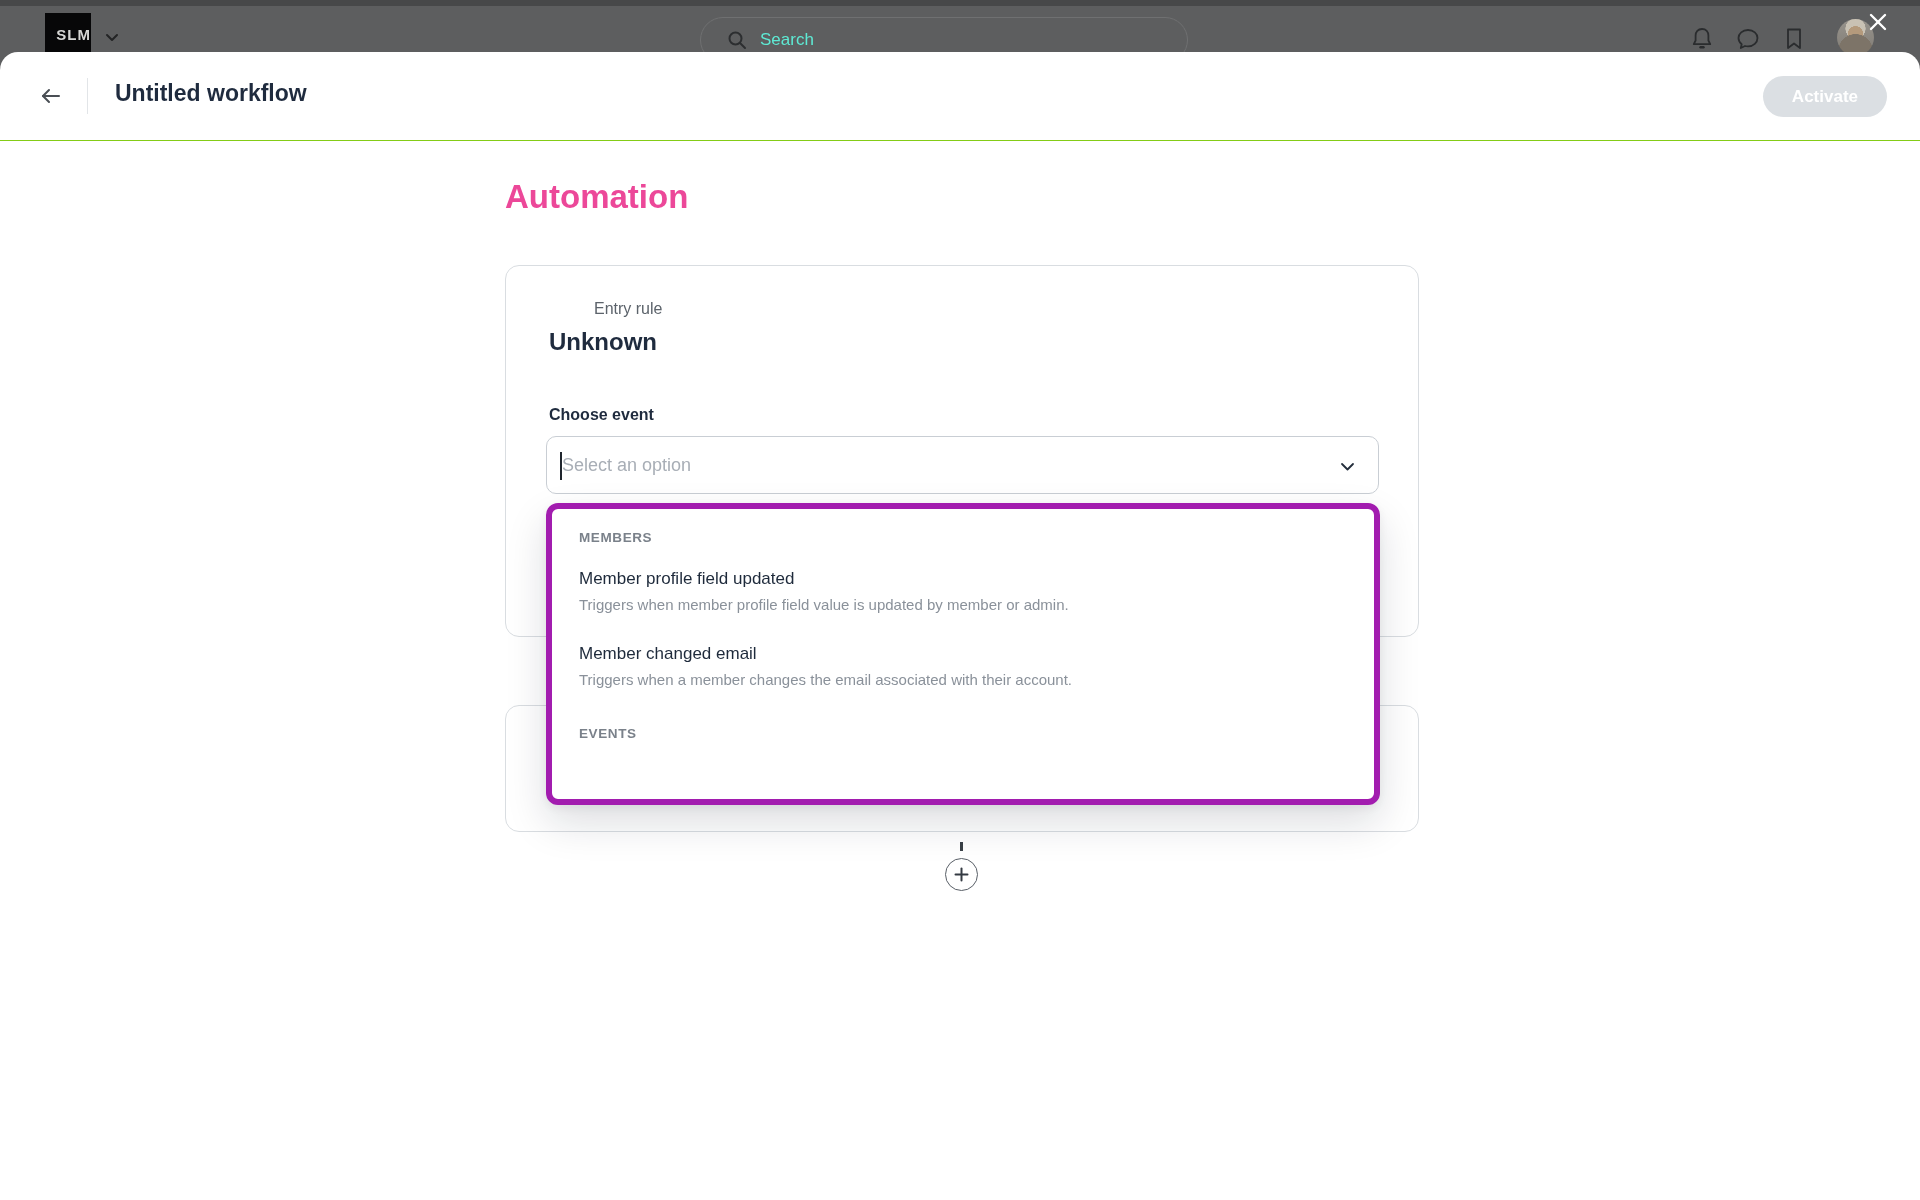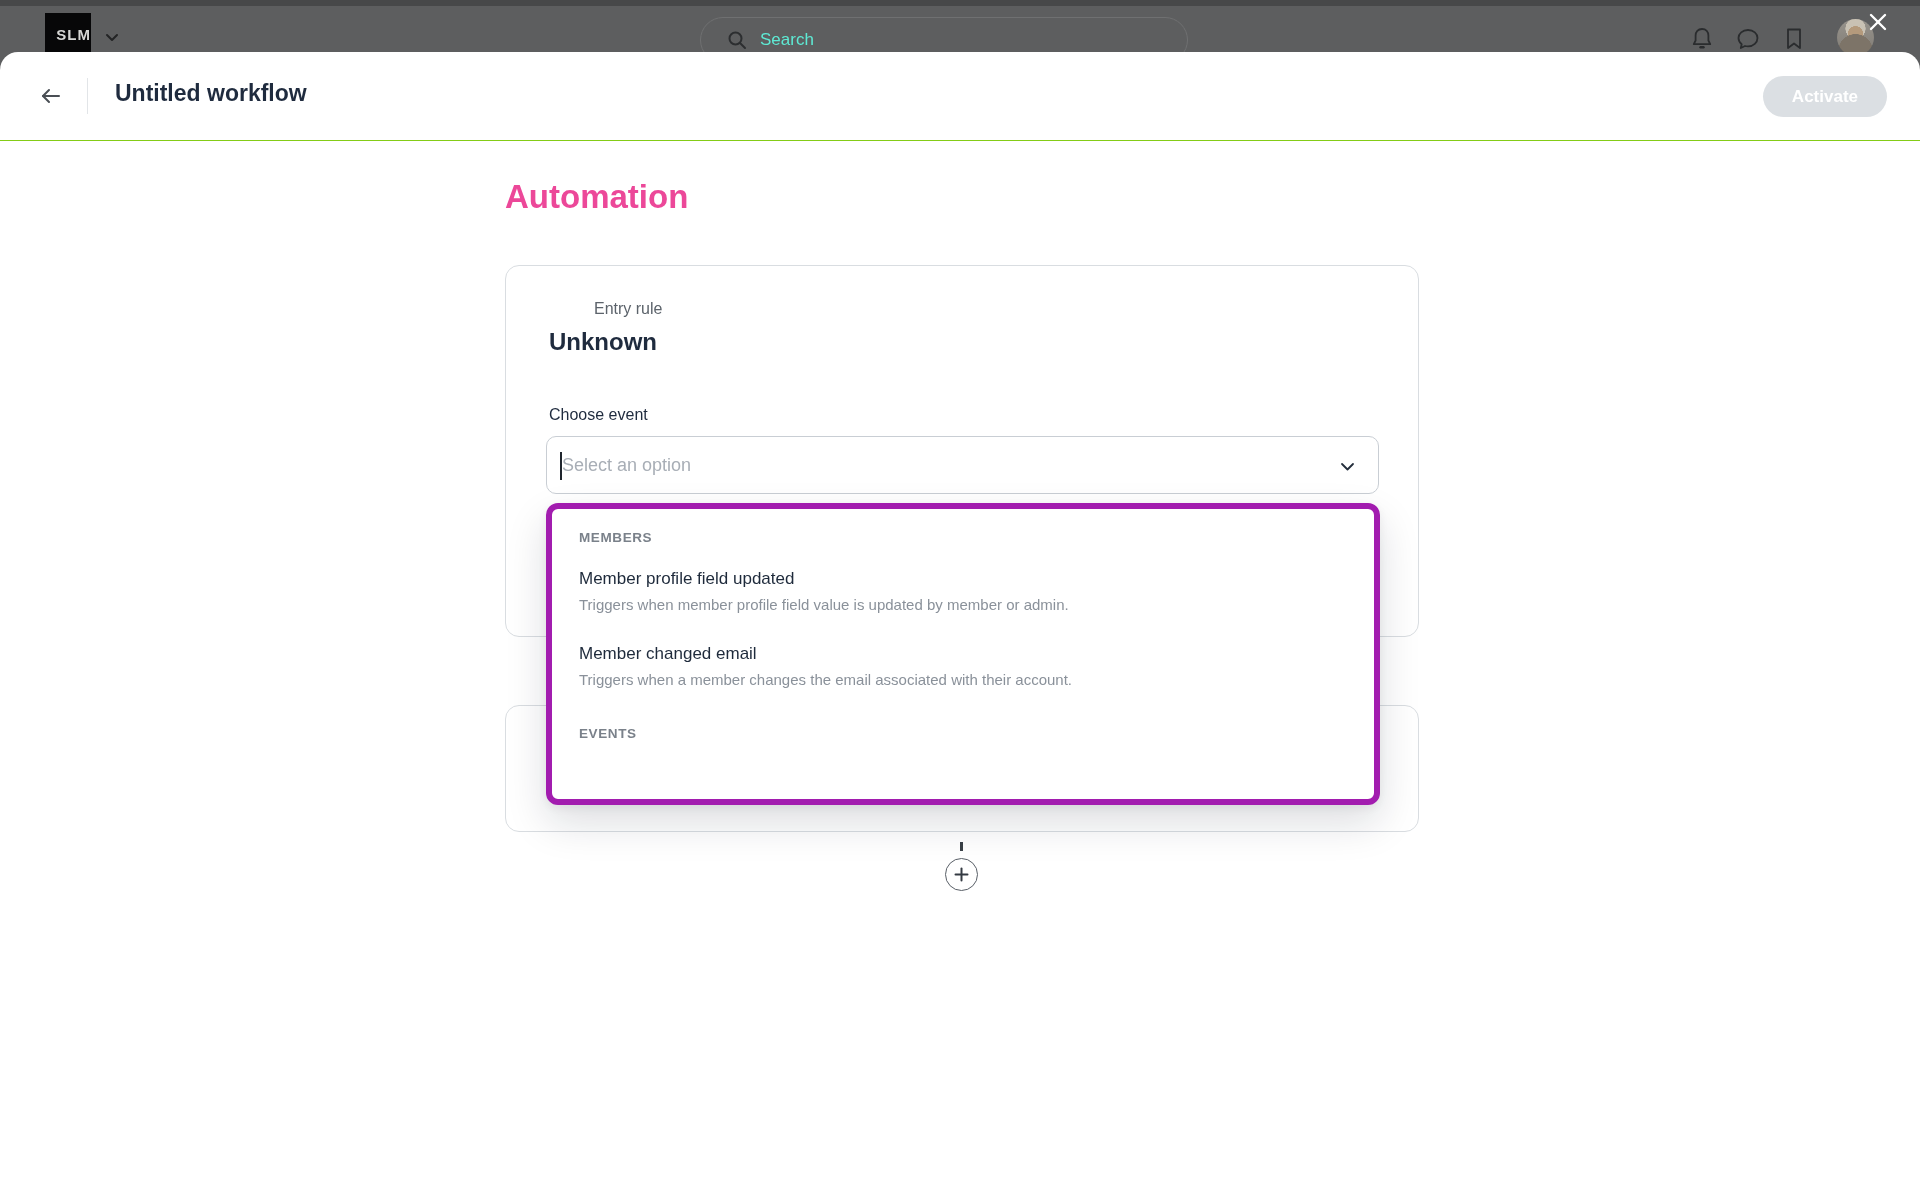--- a/index.html
+++ b/index.html
@@ -43,21 +43,21 @@
         background:#dbdfe3;color:#ffffff;border:none;border-radius:22px;
         font-size:17px;font-weight:bold;font-family:inherit;cursor:default;}
   
   .page-title{position:absolute;left:505px;top:126px;font-size:33px;font-weight:bold;color:#ec4899;}
   .card{position:absolute;background:#fff;border:1px solid #d9dde1;border-radius:14px;
         box-sizing:border-box;}
   .entry-card{left:505px;top:213px;width:914px;height:372px;z-index:1;}
   .placeholder-card{left:505px;top:653px;width:914px;height:127px;z-index:1;}
   .entry-label{position:absolute;left:43px;top:34px;font-size:16px;color:#5c636b;margin-left:45px;}
   .entry-value{position:absolute;left:43px;top:62px;font-size:24px;font-weight:bold;color:#1f2b3e;}
-  .event-label{position:absolute;left:43px;top:140px;font-size:16px;font-weight:normal;color:#1f2b3e;}
+  .event-label{position:absolute;left:43px;top:140px;font-size:16px;font-weight:bold;color:#1f2b3e;}
   .select-box{position:absolute;left:40px;top:170px;width:833px;height:58px;
         border:1px solid #c9ced4;border-radius:10px;background:#fff;box-sizing:border-box;cursor:text;}
   .select-box input{position:absolute;left:15px;top:0;width:740px;height:100%;border:none;outline:none;
         font-size:18px;font-family:inherit;color:#be185d;background:transparent;padding:0;}
   .select-box input::placeholder{color:#a8aeb6;}
   .text-caret{position:absolute;left:13px;top:15px;width:2px;height:28px;background:#20262e;}
   .select-chevron{position:absolute;right:22px;top:21px;width:17px;height:17px;pointer-events:none;}
   
   .dropdown{position:absolute;left:546px;top:451px;width:834px;height:302px;background:#fff;
         border:6px solid #a21caf;border-radius:12px;overflow:hidden;z-index:10;

